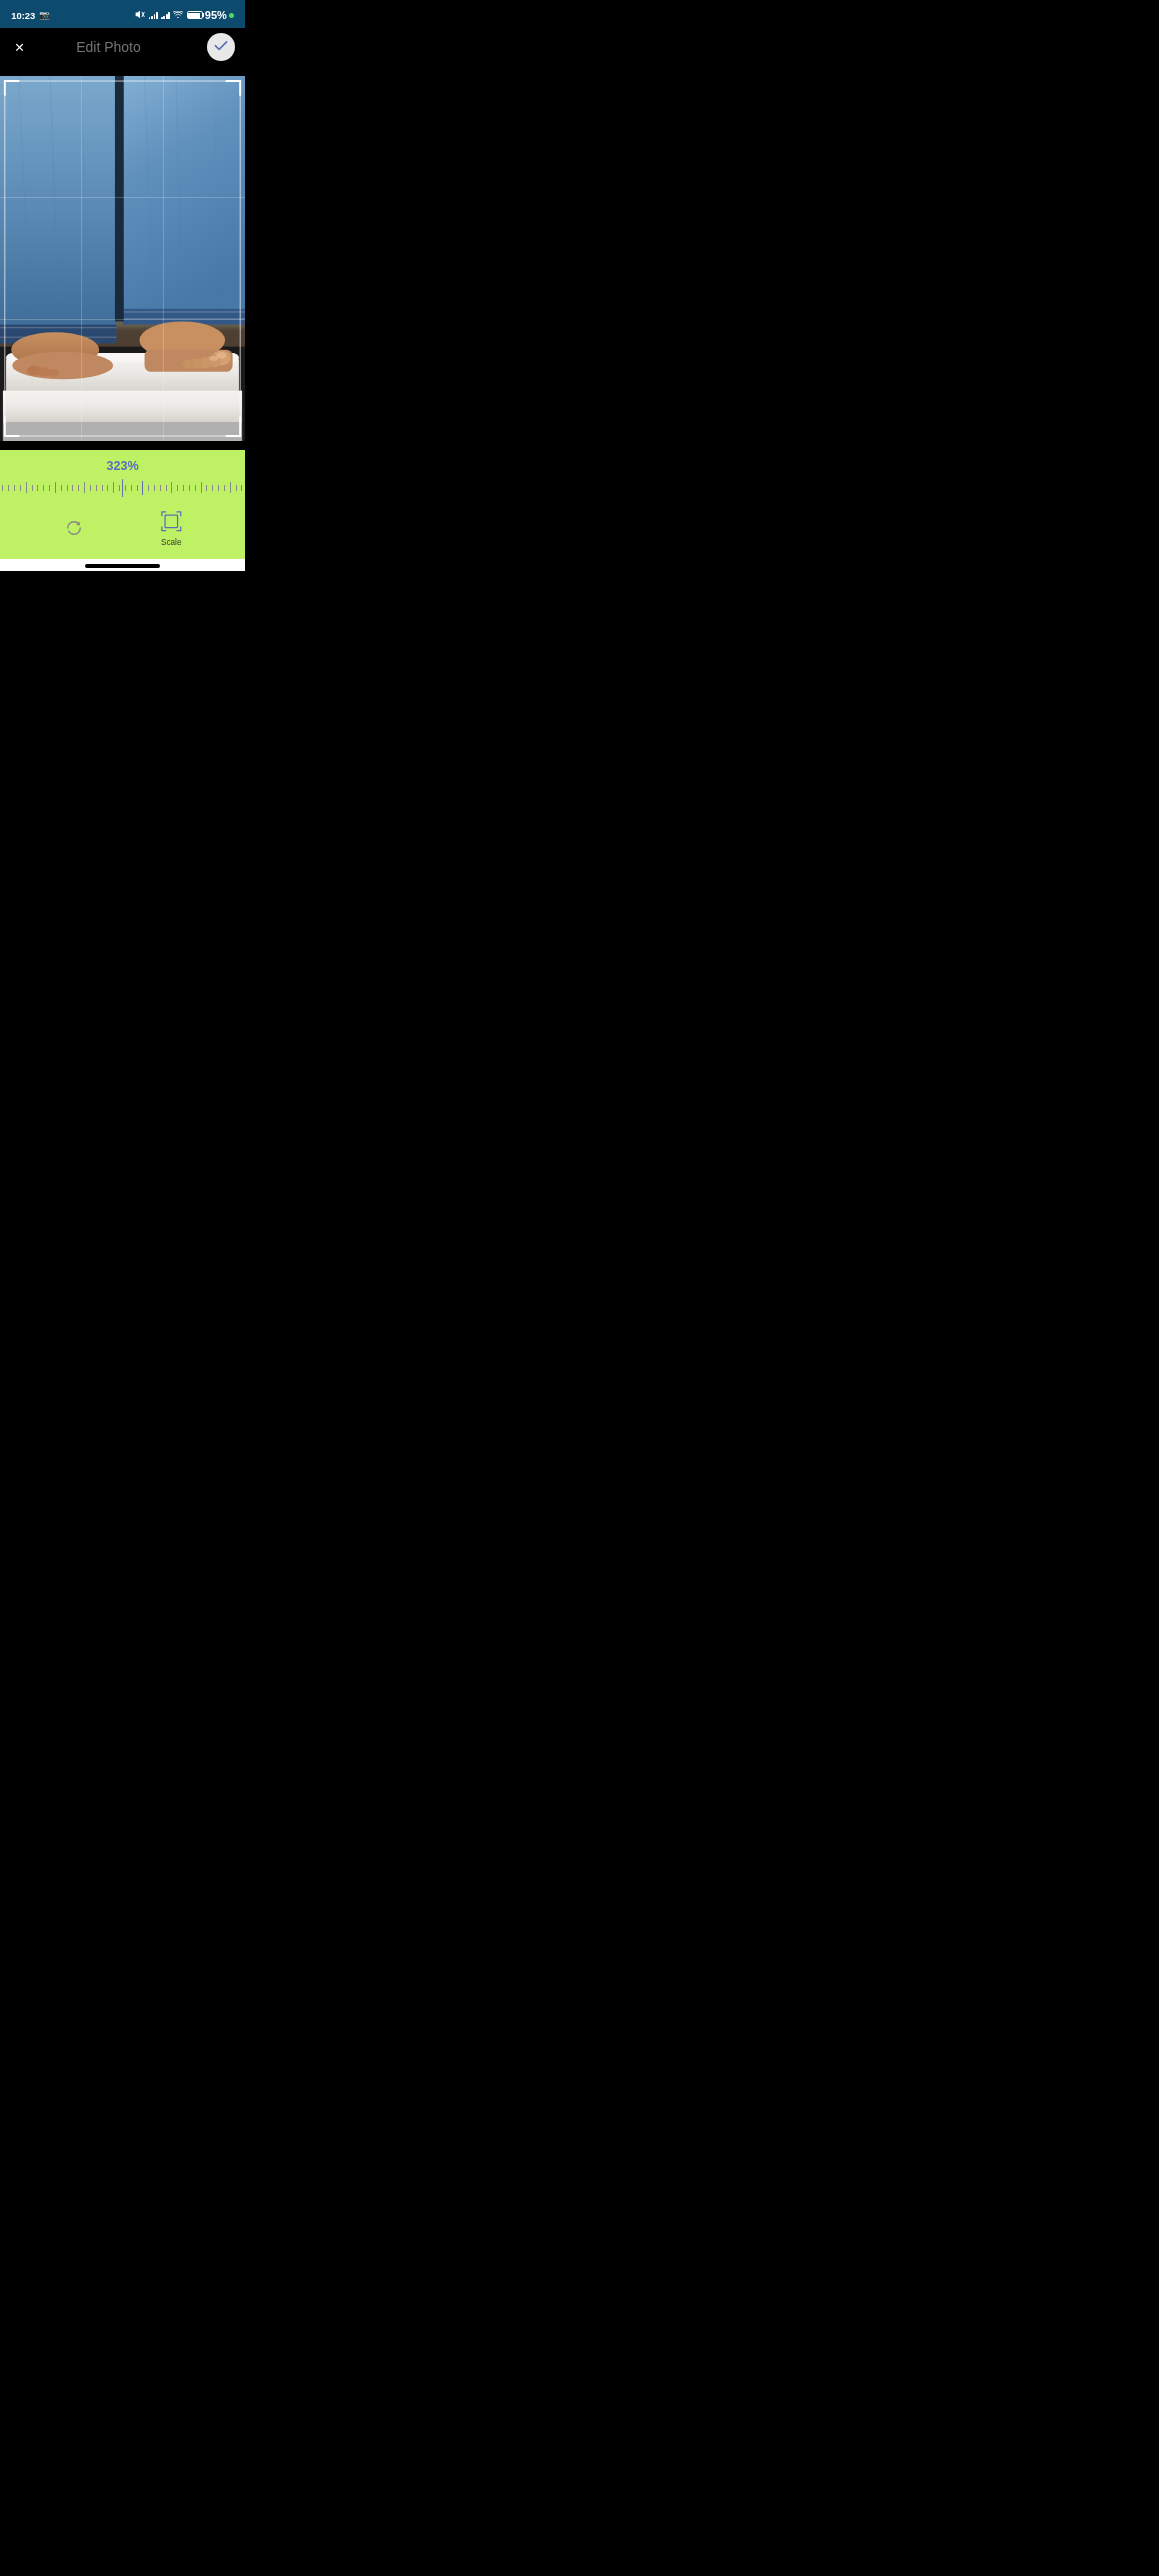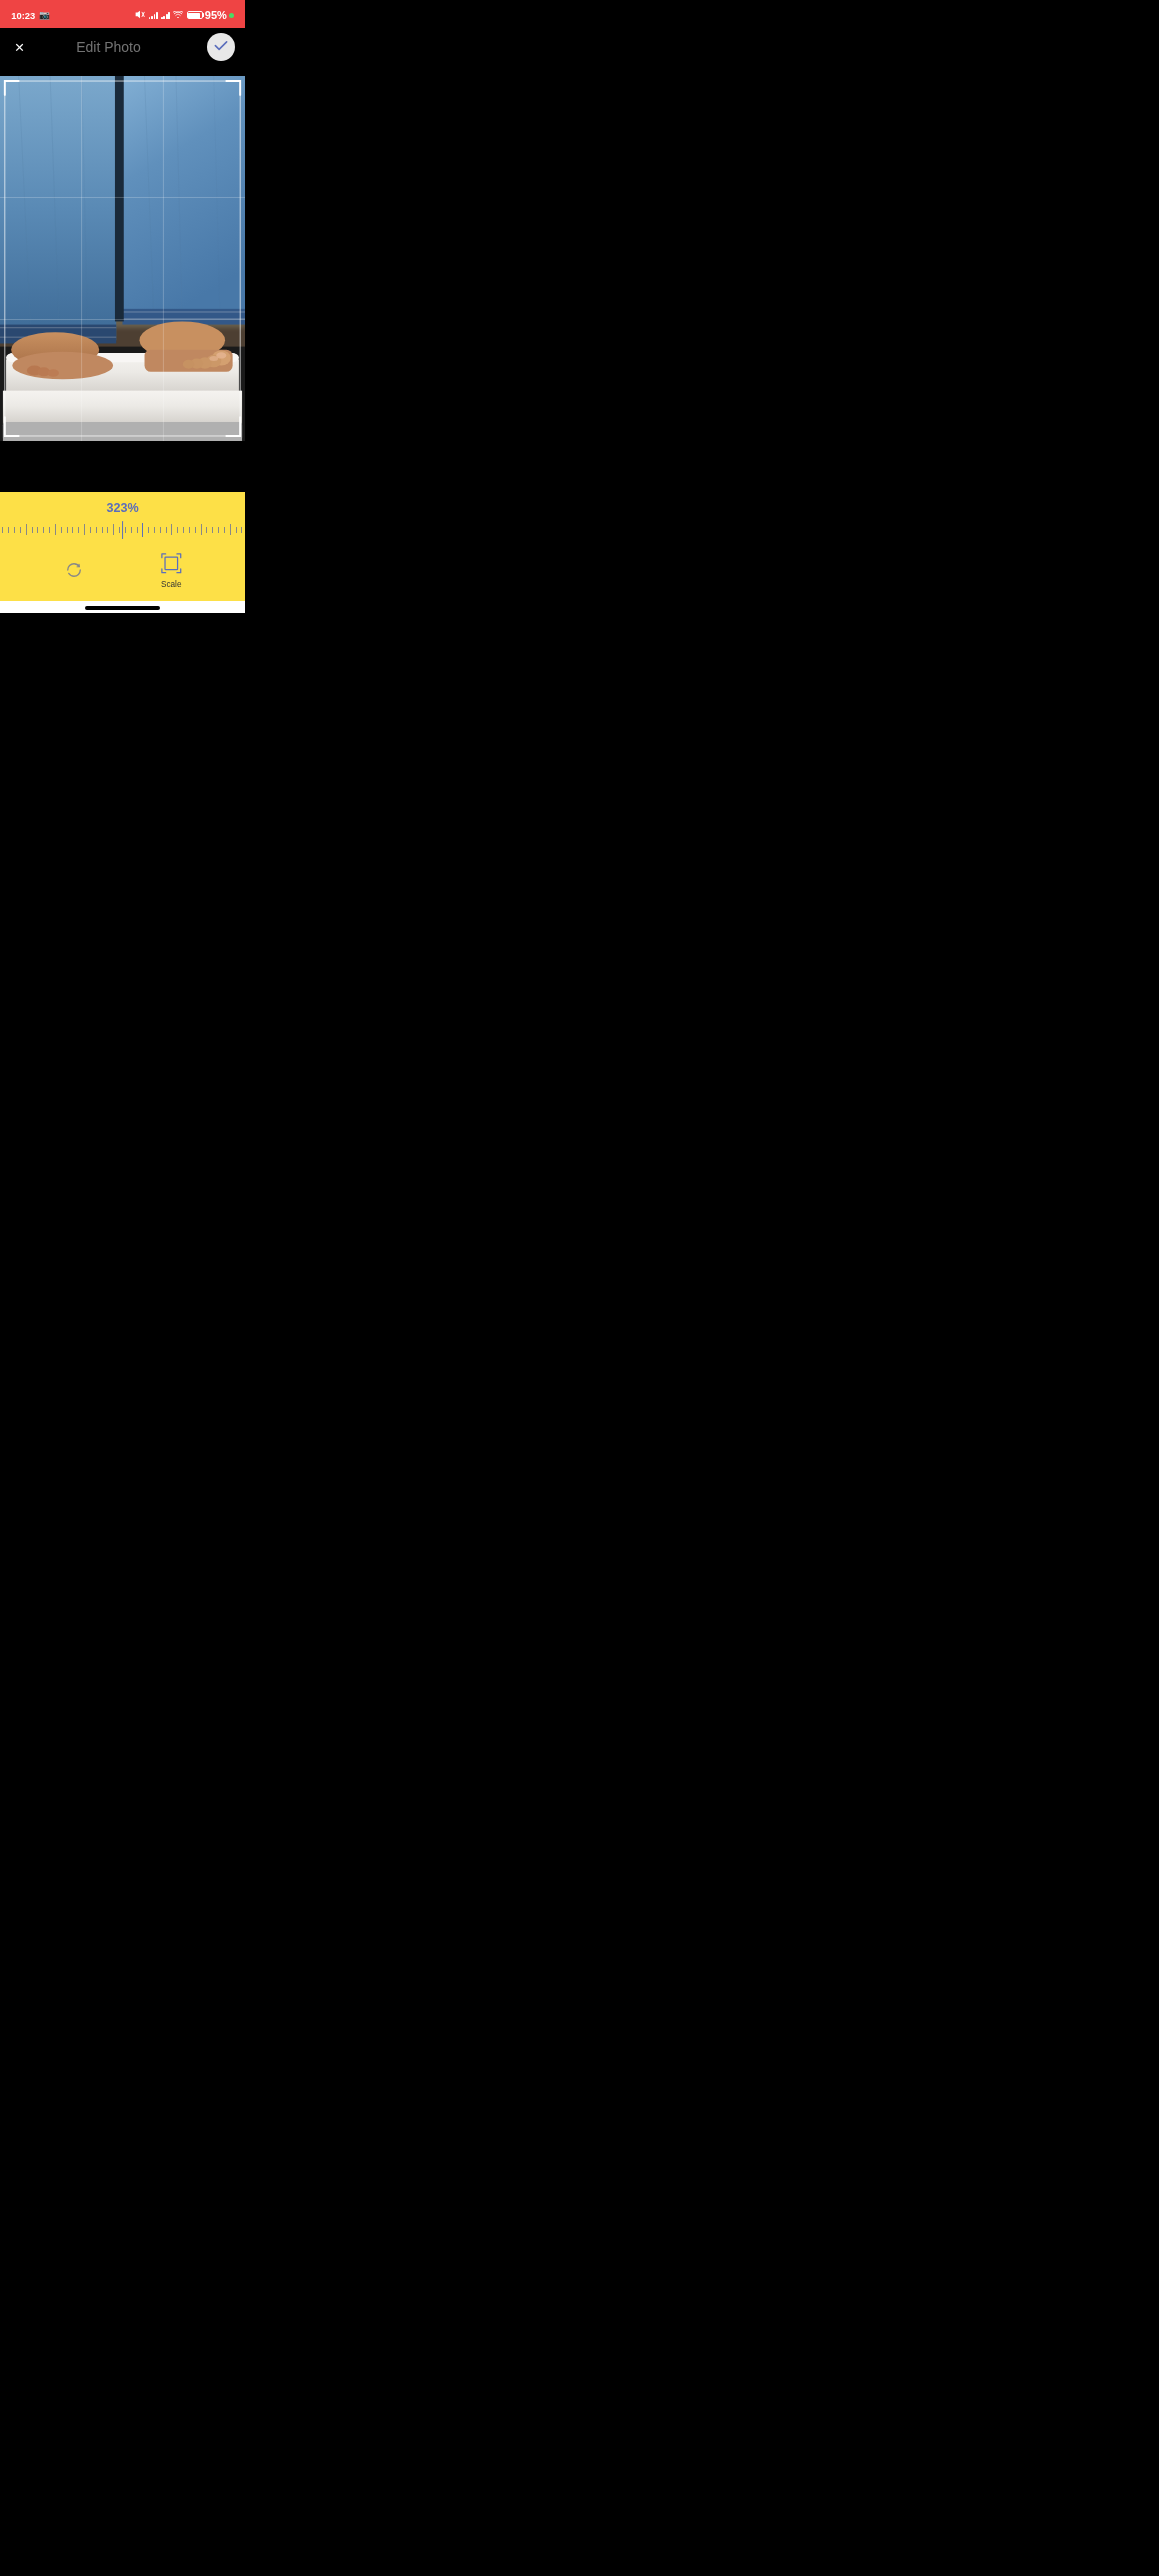--- a/index.html
+++ b/index.html
@@ -13,21 +13,21 @@
       overflow-x: hidden;
       position: relative;
     }
 
     
     .status-bar {
       display: flex;
       justify-content: space-between;
       align-items: center;
       padding: 6.3px 11.3px 3.8px 11.3px;
-      background: #ef4444;
+      background: #0c4a6e;
       color: #fff;
       font-size: 9.4px;
       font-weight: 600;
       height: 28px;
       position: relative;
       z-index: 10;
     }
 
     .status-left {
       display: flex;
@@ -169,23 +169,22 @@
 
     .photo-canvas {
       width: 100%;
       height: 365px;
       position: relative;
       overflow: hidden;
     }
 
     
     .bottom-panel {
-      background: #fde047;
+      background: #bef264;
       padding: 8.8px 0 0 0;
-      margin-top: 42px;
     }
 
     
     .scale-percent {
       text-align: center;
       font-size: 12.6px;
       font-weight: 600;
       color: #5b6ebc;
       margin-bottom: 6.3px;
     }

